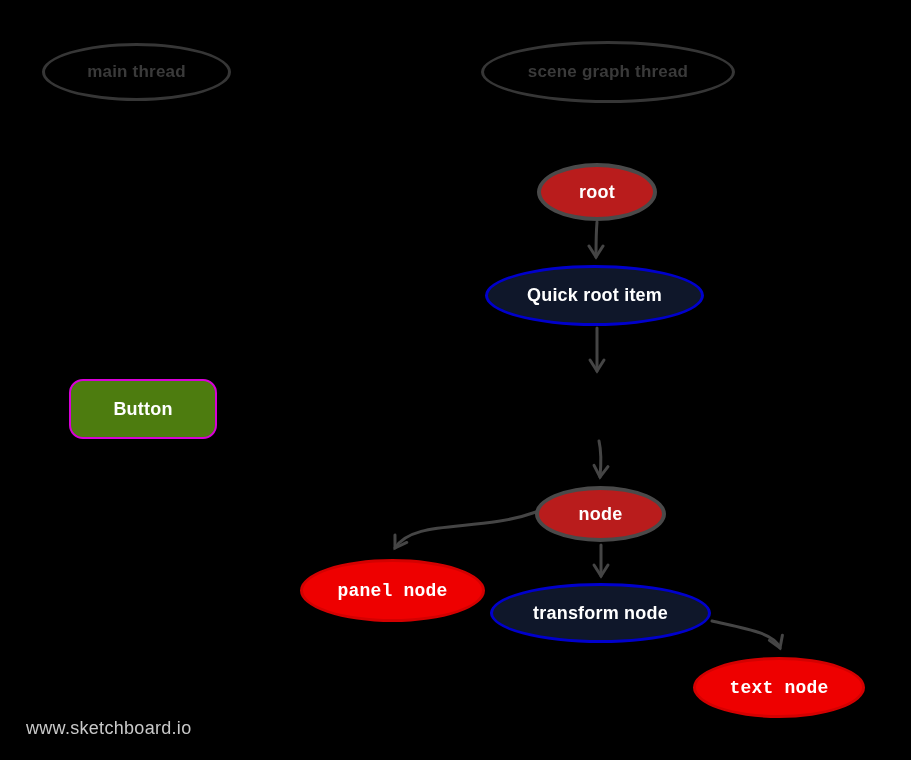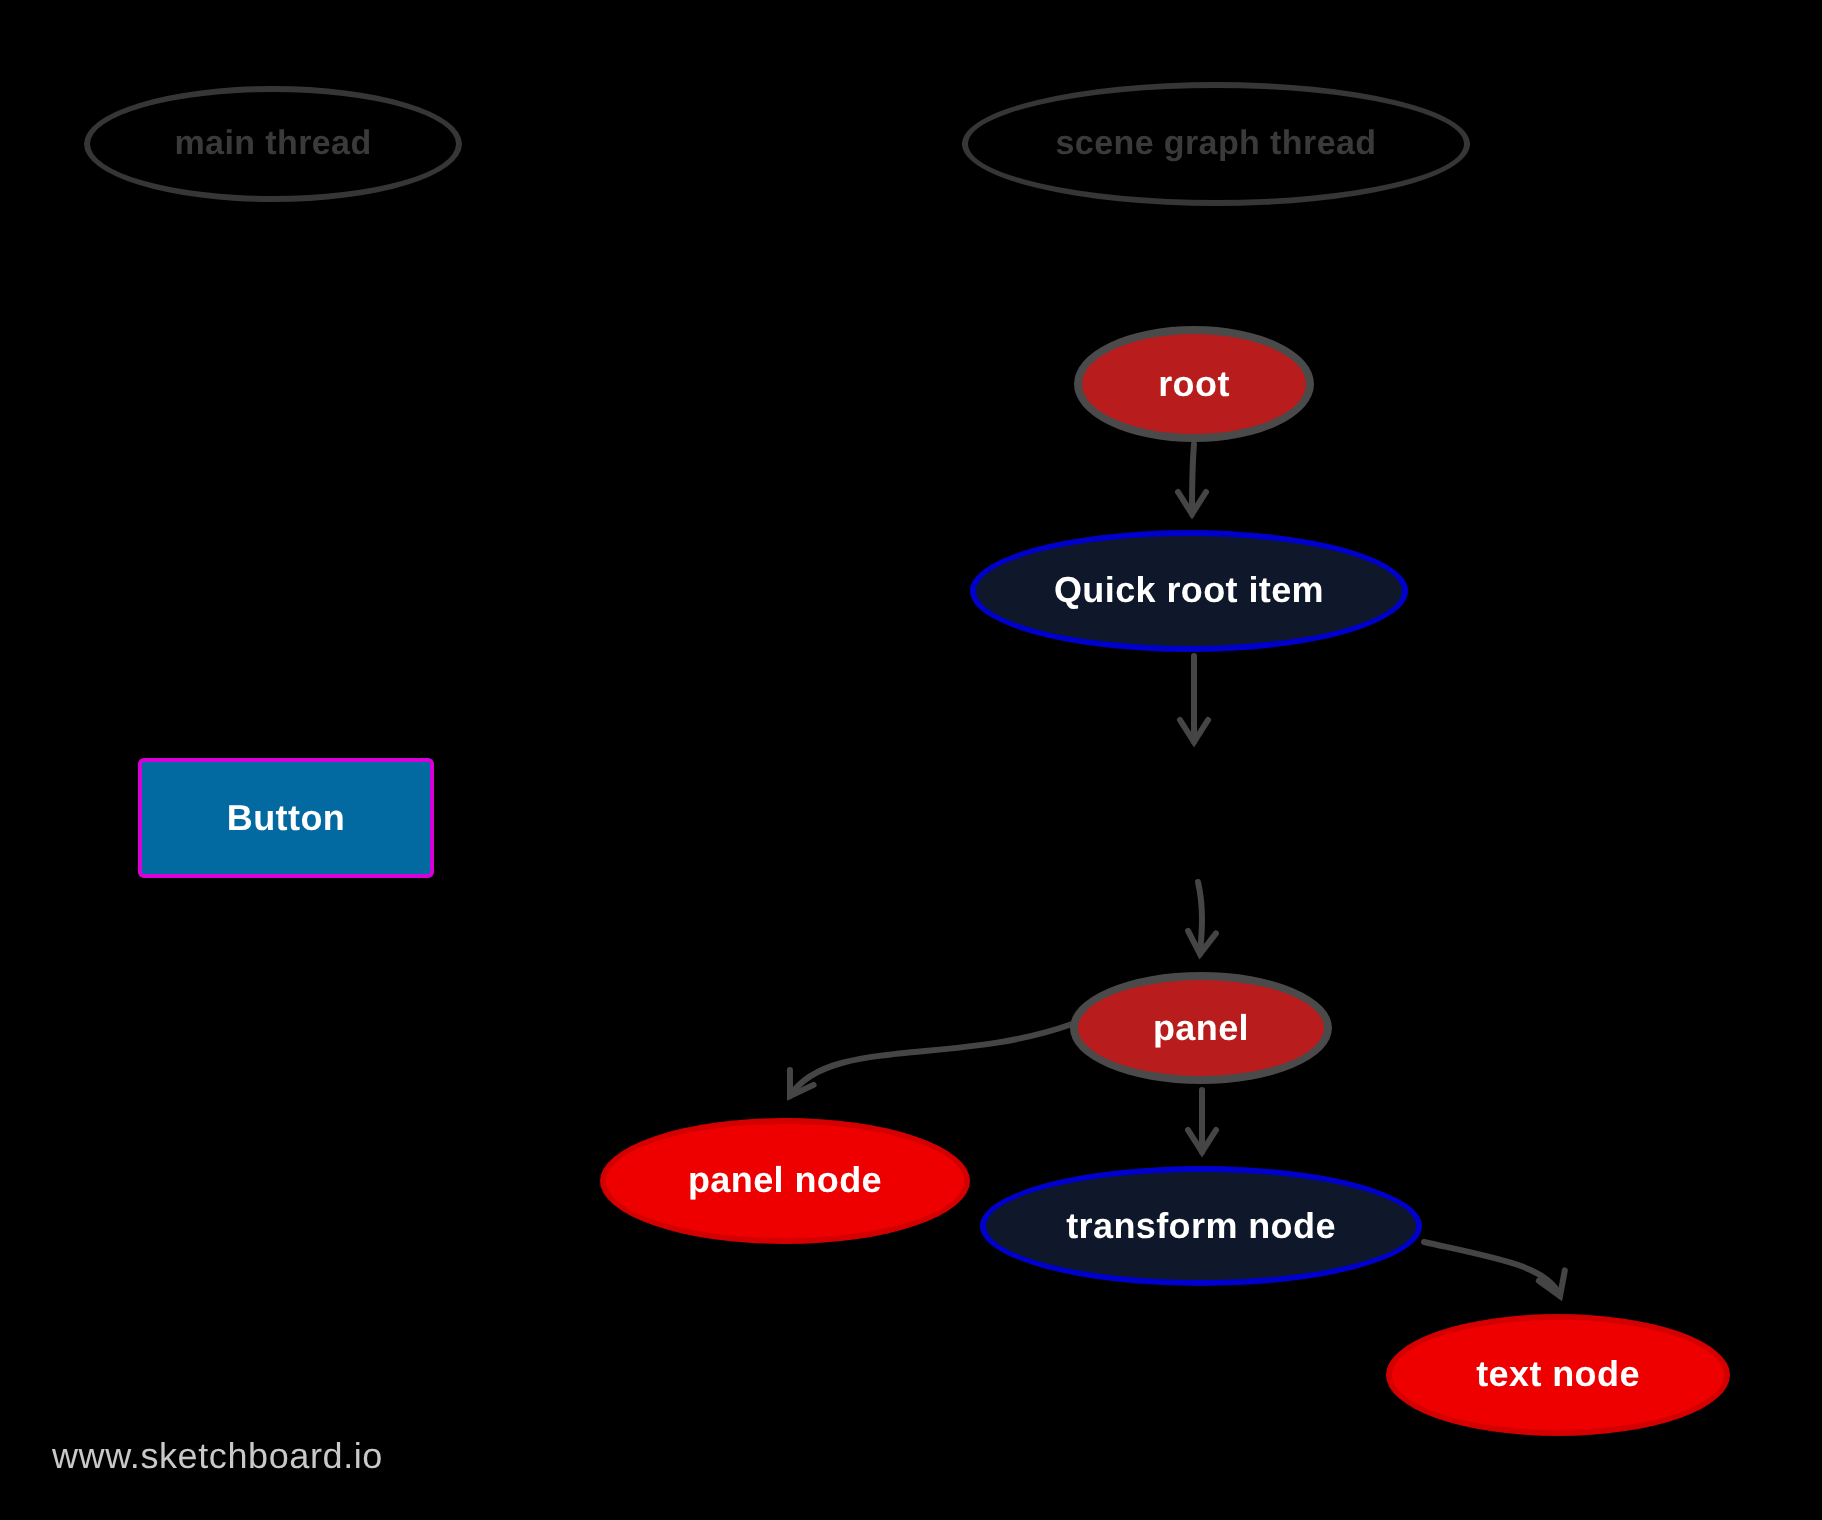--- a/index.html
+++ b/index.html
@@ -11,22 +11,22 @@
   .shape{
     position:absolute;z-index:2;display:flex;align-items:center;justify-content:center;
     box-sizing:border-box;font-weight:bold;font-size:18px;letter-spacing:.2px;
   }
   .ellipse{border-radius:50%;align-items:center;}
   .lane{
     background:transparent;border:3px solid #363636;color:#3a3a3a;font-size:17px;
   }
   .gray-node{background:#b91c1c;border:4px solid #4a4a4a;color:#ffffff;}
   .blue-node{background:#0f172a;border:3px solid #0000cc;color:#ffffff;}
-  .red-node{background:#ee0000;border:3px solid #d40000;color:#ffffff;}
-  .magenta-rect{background:#0369a1;border:2px solid #d800d8;border-radius:3px;color:#ffffff;}
+  .red-node{background:#ee0000;border:3px solid #d40000;color:#ffffff;font-family:Liberation Mono, monospace;}
+  .magenta-rect{background:#4d7c0f;border:2px solid #d800d8;border-radius:14px;color:#ffffff;}
   
   .lane-main{left:42px;top:43px;width:189px;height:58px;}
   .lane-scene{left:481px;top:41px;width:254px;height:62px;}
   .n-root{left:537px;top:163px;width:120px;height:58px;}
   .n-quick{left:485px;top:265px;width:219px;height:61px;}
   .n-button-node{left:500px;top:381px;width:193px;height:59px;}
   .n-node{left:535px;top:486px;width:131px;height:56px;}
   .n-panel{left:300px;top:559px;width:185px;height:63px;}
   .n-transform{left:490px;top:583px;width:221px;height:60px;}
   .n-text{left:693px;top:657px;width:172px;height:61px;}
@@ -68,21 +68,21 @@
   <div class="shape ellipse gray-node n-root">
     <span>root</span>
   </div>
 
   <div class="shape ellipse blue-node n-quick">
     <span>Quick root item</span>
   </div>
 
 
   <div class="shape ellipse gray-node n-node">
-    <span>panel</span>
+    <span>node</span>
   </div>
 
   <div class="shape ellipse red-node n-panel">
     <span>panel node</span>
   </div>
 
   <div class="shape ellipse blue-node n-transform">
     <span>transform node</span>
   </div>
 

